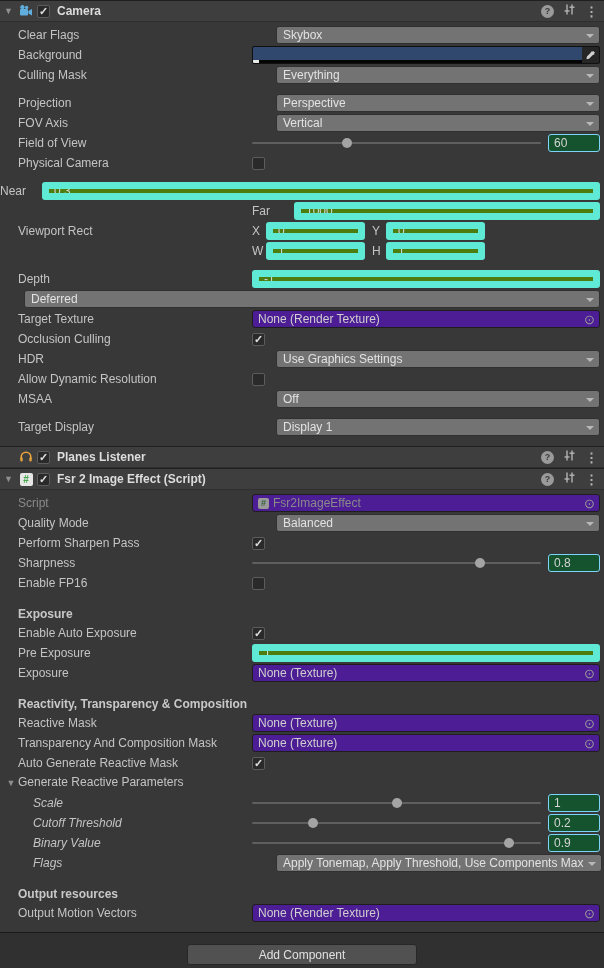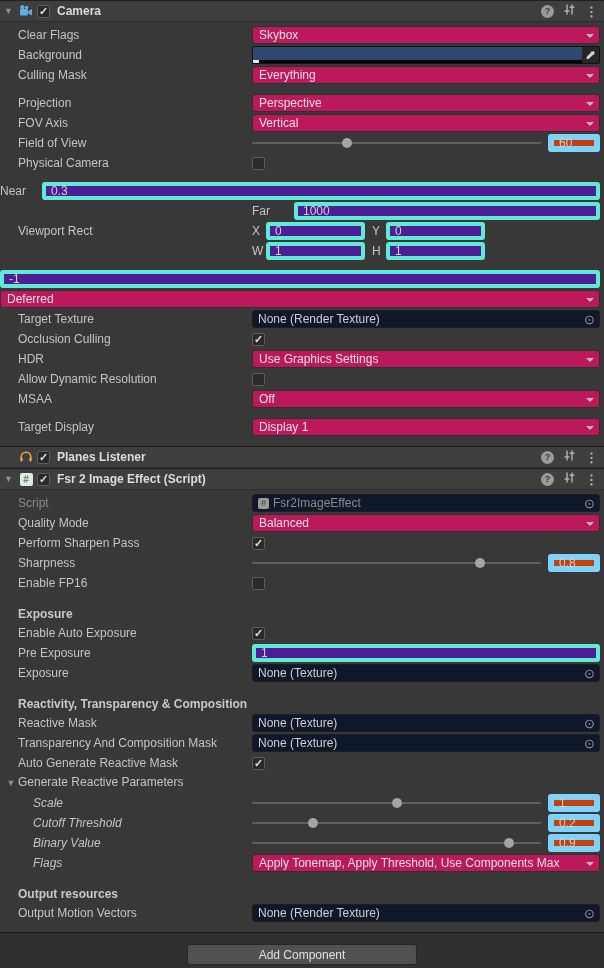--- a/index.html
+++ b/index.html
@@ -39,54 +39,54 @@
   .body-rows { padding-top:3px; padding-bottom:9px; }
   .row { display:flex; align-items:center; height:20px; }
   .row .lbl { width:252px; padding-left:18px; flex:0 0 252px; color:#c4c4c4; white-space:nowrap; overflow:hidden; }
   .row .lbl.indent { padding-left:33px;font-style:italic; }
   .row .lbl.disabled { color:#8a8a8a; }
   .ctrl { flex:1; margin-right:4px; display:flex; align-items:center; position:relative; }
   .gap8 { height:8px; } .gap10 { height:10px; }
   .section-head { height:18px; display:flex; align-items:center; padding-left:18px; font-weight:bold; color:#c8c8c8; margin-top:2px; }
   
   .dropdown {
-    flex:1; height:18px; background:#be185d; border:1px solid #303030; border-radius:3px;
+    flex:1; height:18px; background:#737373; border:1px solid #303030; border-radius:3px;
     color:#e2e2e2; display:flex; align-items:center; padding:0 18px 0 6px; position:relative;
-    white-space:nowrap; overflow:hidden; cursor:default;
+    white-space:nowrap; overflow:hidden; cursor:default;margin-left:24px;
   }
   .dd-arrow {
     position:absolute; right:5px; top:7px; width:0; height:0;
     border-left:4px solid transparent; border-right:4px solid transparent; border-top:4px solid #b8b8b8;
   }
   
   .tfield {
-    flex:1; height:18px; background:#4c1d95; border:4px solid #5eead4; border-radius:3px;
+    flex:1; height:18px; background:#4d7c0f; border:7px solid #5eead4; border-radius:3px;
     color:#d4d4d4; display:flex; align-items:center; padding:0 5px; white-space:nowrap; overflow:hidden;
   }
   .tfield.small { flex:0 0 99px; }
   
   .objfield {
-    flex:1; height:18px; background:#0f172a; border:1px solid #1e1e1e; border-radius:3px;
+    flex:1; height:18px; background:#4c1d95; border:1px solid #1e1e1e; border-radius:3px;
     color:#cfcfcf; display:flex; align-items:center; padding:0 20px 0 5px; position:relative;
     white-space:nowrap; overflow:hidden;
   }
   .objfield .picker {
     position:absolute; right:2px; top:1px; width:15px; height:15px; color:#9b9b9b;
     display:flex; align-items:center; justify-content:center; font-size:13px; cursor:pointer;
   }
   .objfield.disabled { color:#8a8a8a; }
   .mini-script-icon {
     width:11px; height:11px; background:#9a9a9a; border-radius:2px; margin-right:4px; flex:0 0 11px;
     color:#2f5e3a; font-size:9px; font-weight:bold; display:flex; align-items:center; justify-content:center;
   }
   
   .slider { flex:1; height:18px; position:relative; margin-right:7px; }
   .slider .track { position:absolute; left:0; right:0; top:8px; height:2px; background:#5f5f5f; border-radius:1px; }
   .slider .handle { position:absolute; top:4px; width:10px; height:10px; border-radius:50%; background:#a4a4a4; margin-left:-5px; cursor:pointer; }
-  .sval { flex:0 0 52px; height:18px; background:#c2410c; border:6px solid #7dd3fc; border-radius:3px; color:#d4d4d4; display:flex; align-items:center; padding:0 5px; }
+  .sval { flex:0 0 52px; height:18px; background:#14532d; border:1px solid #7dd3fc; border-radius:3px; color:#d4d4d4; display:flex; align-items:center; padding:0 5px; }
   
   .colorwrap { flex:1; height:18px; border:1px solid #101010; border-radius:2px; display:flex; overflow:hidden; background:#0a0a0a; }
   .colorarea { flex:1; display:flex; flex-direction:column; }
   .colorarea .rgb { flex:1; }
   .colorarea .alpha { height:3px; background:#050505; position:relative; }
   .colorarea .alpha::after { content:""; position:absolute; left:0; top:0; bottom:0; width:6px; background:#e8e8e8; }
   .dropper { flex:0 0 17px; background:#262626; display:flex; align-items:center; justify-content:center; cursor:pointer; }
   .inline-lbl { color:#c4c4c4; margin-right:6px; }
   .inline-lbl.axis { width:12px; flex:0 0 12px; margin-right:2px; }
   .nearfar { width:36px; flex:0 0 36px; }
@@ -231,20 +231,21 @@
       <span class="inline-lbl axis">W</span>
       <span class="tfield small">1</span>
       <span class="vr-gap"></span>
       <span class="inline-lbl axis">H</span>
       <span class="tfield small">1</span>
       <span class="vr-spacer"></span>
     </span>
   </div>
   <div class="gap8"></div>
   <div class="row">
+    <span class="lbl">Depth</span>
     <span class="ctrl">
         <span class="tfield">-1</span>
       </span>
   </div>
   <div class="row">
     <span class="ctrl">
         <span class="dropdown">
           <span>Deferred</span>
           <span class="dd-arrow"></span>
         </span>

